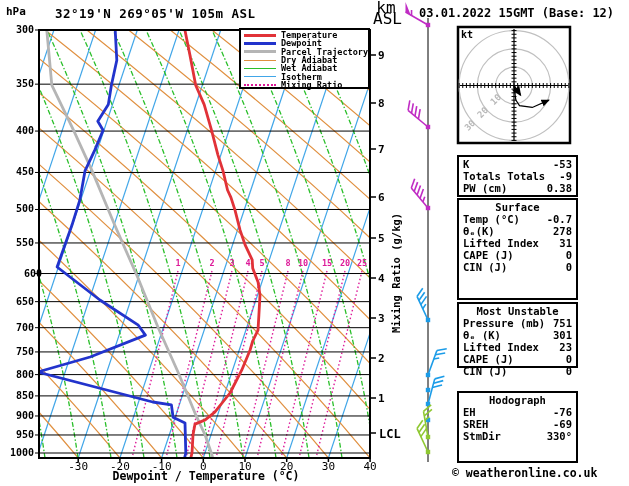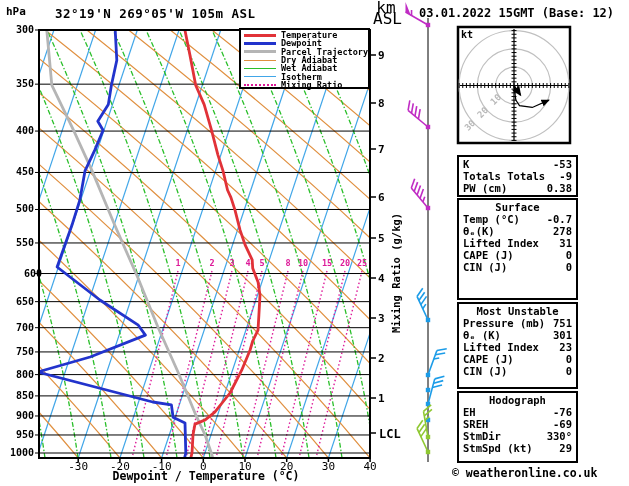--- a/index.html
+++ b/index.html
@@ -378,21 +378,21 @@
         </div>
         <div class="t-row">
           <span>CAPE (J)</span>
           <span>0</span>
         </div>
         <div class="t-row">
           <span>CIN (J)</span>
           <span>0</span>
         </div>
       </div>
-      <div class="data-box" style="top: 302px; height: 87px;">
+      <div class="data-box" style="top: 302px; height: 66px;">
         <div class="t-head">Most Unstable</div>
         <div class="t-row">
           <span>Pressure (mb)</span>
           <span>751</span>
         </div>
         <div class="t-row">
           <span>θₑ (K)</span>
           <span>301</span>
         </div>
         <div class="t-row">
@@ -415,22 +415,18 @@
           <span>-76</span>
         </div>
         <div class="t-row">
           <span>SREH</span>
           <span>-69</span>
         </div>
         <div class="t-row">
           <span>StmDir</span>
           <span>330°</span>
         </div>
-        <div class="t-row">
-          <span>StmSpd (kt)</span>
-          <span>29</span>
-        </div>
       </div>
     </div>
 
   <div class="abslab kt-lab">kt</div>
   <div class="abslab copyright">© weatheronline.co.uk</div>
 </div>
 
 </body></html>

